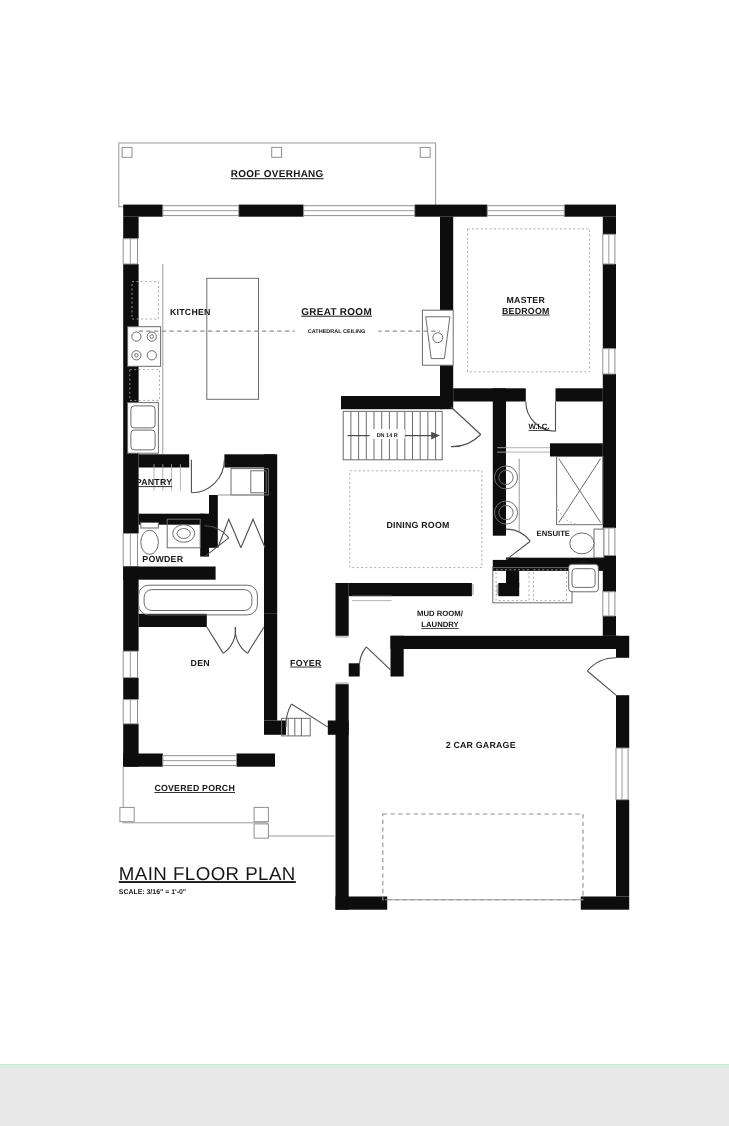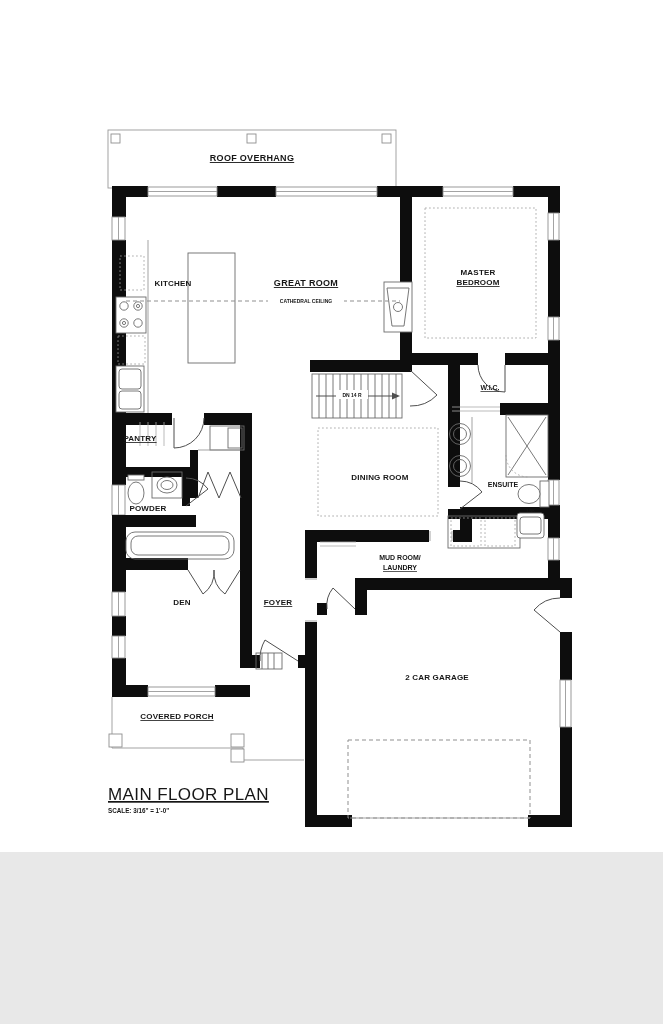--- a/index.html
+++ b/index.html
@@ -1,16 +1,16 @@
 <!DOCTYPE html>
 <html><head>
 <meta charset="utf-8">
 <style>
   html,body{margin:0;padding:0;background:#e8e8e8;}
-  .sheet{position:relative;width:663px;height:852px;background:#22c55e;margin:0 auto;
+  .sheet{position:relative;width:663px;height:968px;background:#22c55e;margin:0 auto;
          font-family:"Liberation Sans",sans-serif;overflow:hidden;}
   svg{position:absolute;left:0;top:0;}
   .wall{fill:#0d0d0d;}
   .win{fill:#ffffff;stroke:#8f8f8f;stroke-width:0.9;}
   .tl{stroke:#999999;stroke-width:0.9;fill:none;}
   .fx{stroke:#6a6a6a;stroke-width:0.9;fill:#ffffff;}
   .fxn{stroke:#6a6a6a;stroke-width:0.9;fill:none;}
   .door{stroke:#4f4f4f;stroke-width:1;fill:none;}
   .dash{stroke:#a0a0a0;stroke-width:0.8;fill:none;stroke-dasharray:1.8 2.2;}
   .dashb{stroke:#8f8f8f;stroke-width:1;fill:none;stroke-dasharray:4 3;}

